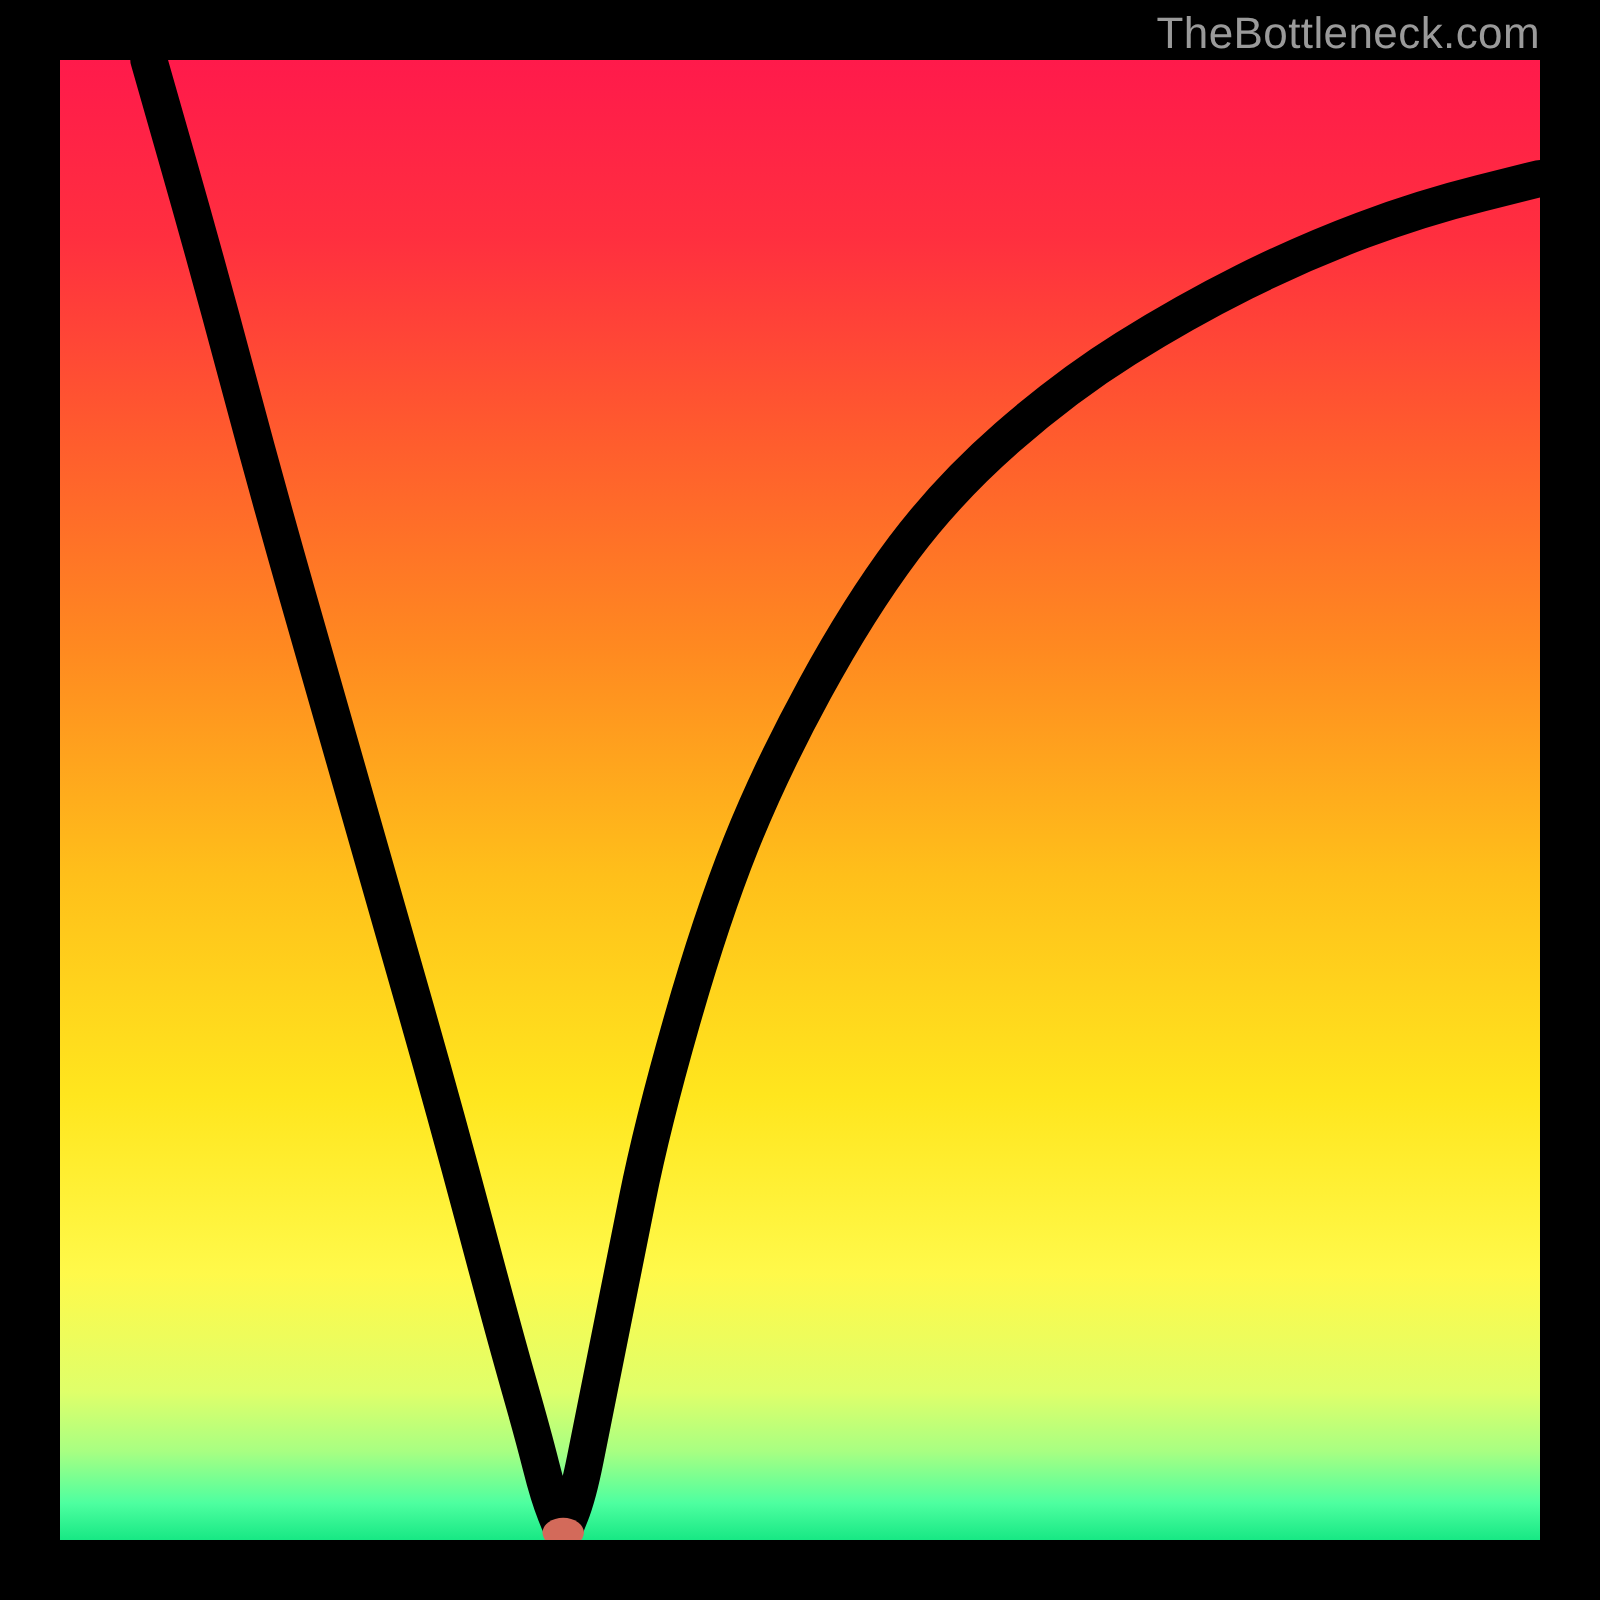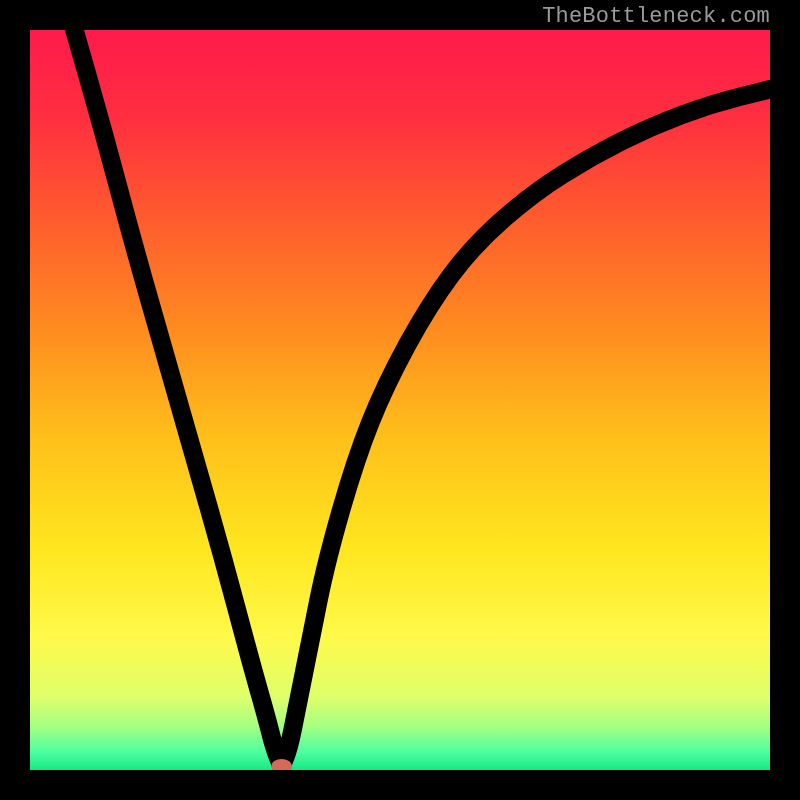--- a/index.html
+++ b/index.html
@@ -46,21 +46,21 @@
     stroke-linejoin: round;
   }
   .marker {
     fill: #d36a5a;
     stroke: none;
   }
   .watermark {
     position: absolute;
     top: 4px;
     right: 30px;
-    font-family: Liberation Mono, monospace;
+    font-family: Liberation Sans, sans-serif;
     font-size: 22px;
     color: #9a9a9a;
     letter-spacing: 0.2px;
   }
 </style>
 </head>
 <body>
 
 <div class="frame">
   <div class="watermark">TheBottleneck.com</div>

